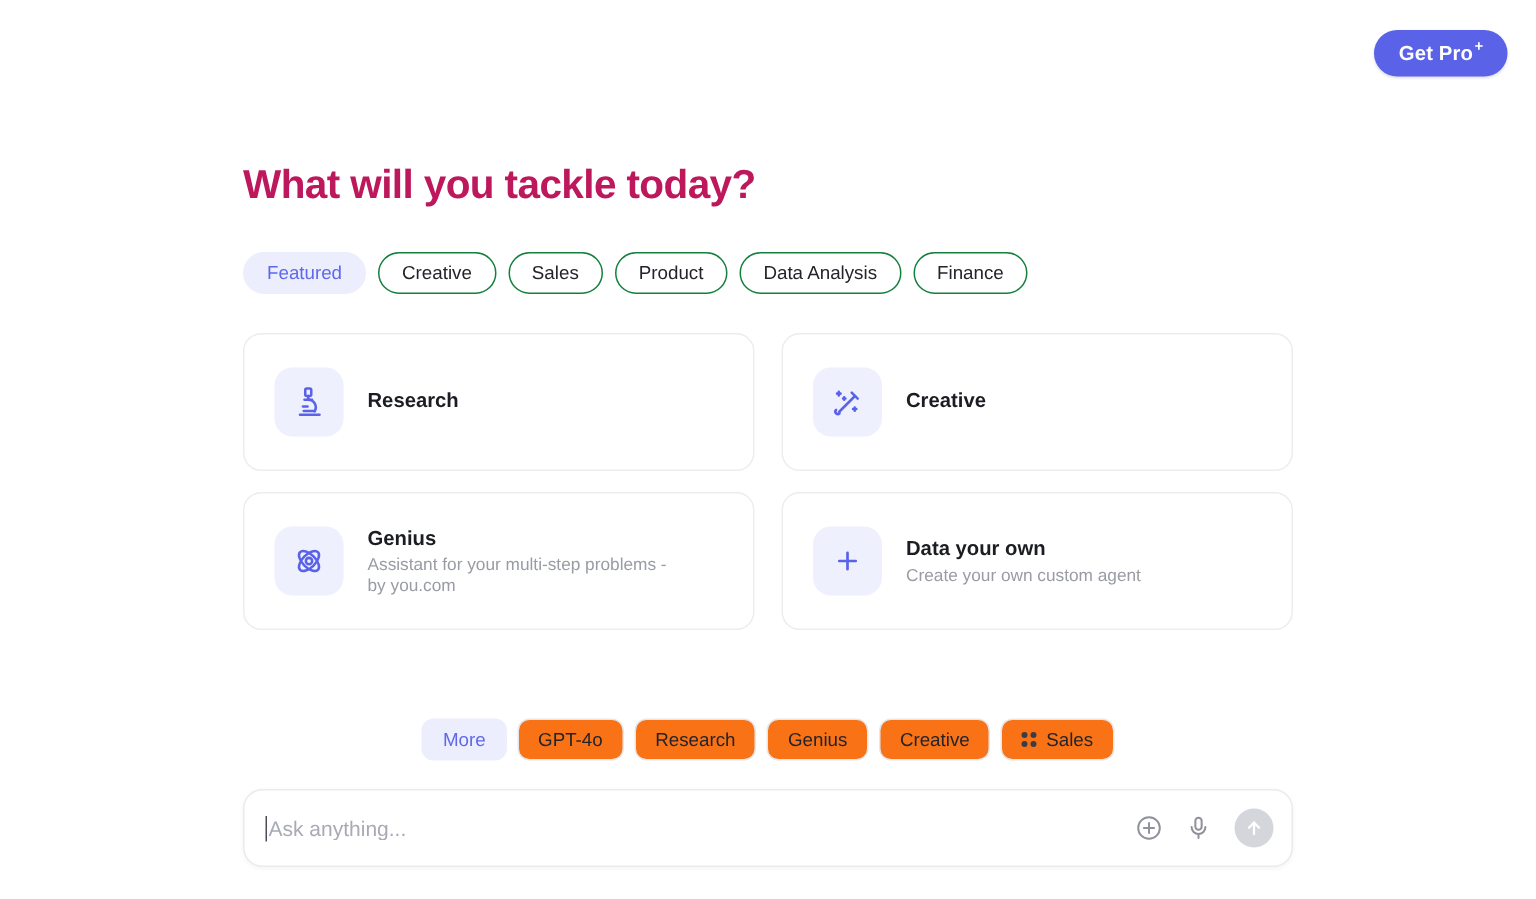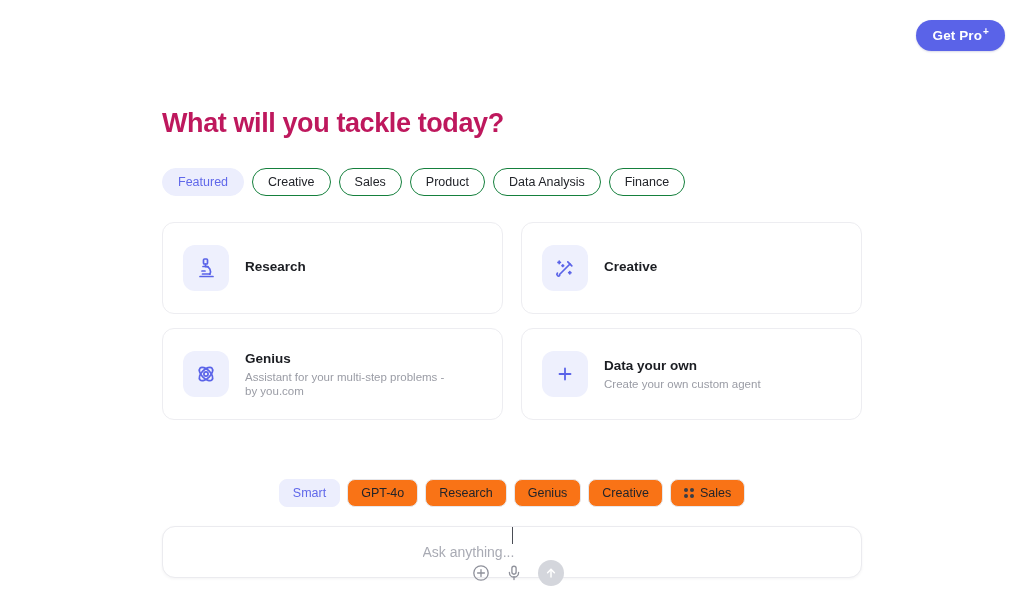--- a/index.html
+++ b/index.html
@@ -205,21 +205,20 @@
     left: 0;
     width: 700px;
     height: 52px;
     border: 1px solid #ebebef;
     border-radius: 13px;
     background: #ffffff;
     box-shadow: 0 1px 3px rgba(30,32,50,.05);
     display: flex;
     align-items: center;
     padding: 0 12px 0 14px;
-    flex-direction: column;
   }
   .caret {
     width: 1px;
     height: 17px;
     background: #4a4d55;
     margin-right: 1px;
     flex: 0 0 auto;
   }
   .composer-input {
     flex: 1 1 auto;
@@ -360,21 +359,21 @@
         <div class="card-text">
           <div class="card-title">Data your own</div>
           <div class="card-desc wide">Create your own custom agent</div>
         </div>
       </div>
 
     </div>
 
     <div class="model-row">
       <button class="chip active">
-        <span>Smart</span>
+        <span>More</span>
       </button>
       <button class="chip">
         <span>GPT-4o</span>
       </button>
       <button class="chip">
         <span>Research</span>
       </button>
       <button class="chip">
         <span>Genius</span>
       </button>

